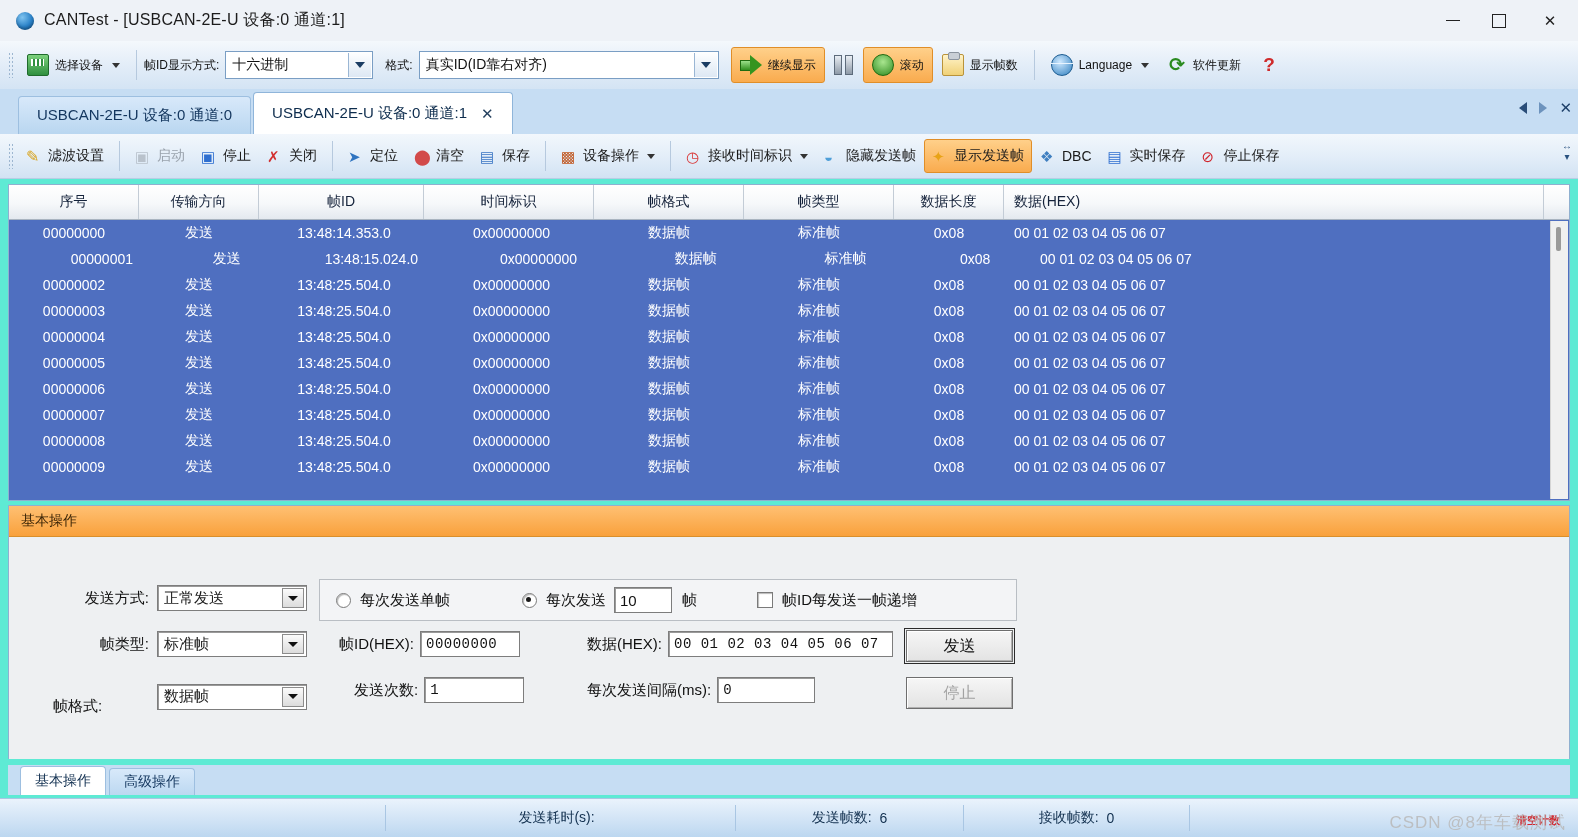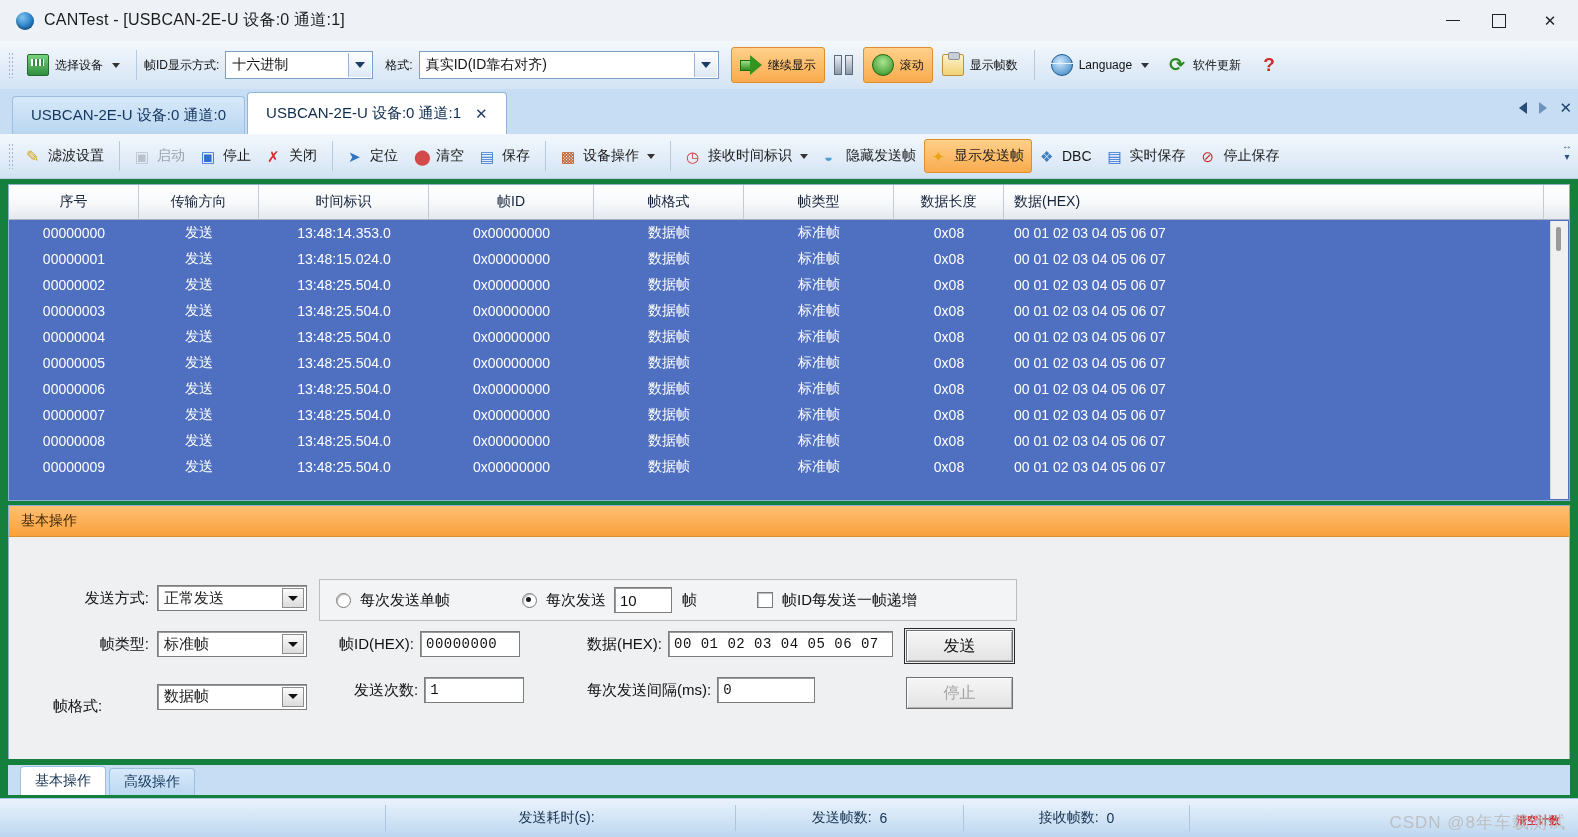--- a/index.html
+++ b/index.html
@@ -2,21 +2,21 @@
 <html><head>
 <meta charset="utf-8">
 <style>
   html,body{margin:0;padding:0;}
   body{
     width:1578px;height:837px;overflow:hidden;
     font-family:"Liberation Sans","DejaVu Sans",sans-serif;
     font-size:13px;color:#1a1a1a;background:#ffffff;
     -webkit-font-smoothing:antialiased;
   }
-  .app{position:relative;width:1578px;height:837px;background:#15803d;}
+  .app{position:relative;width:1578px;height:837px;background:#5eead4;}
 
   
   .titlebar{
     position:absolute;left:0;top:0;width:1578px;height:41px;
     background:#eef2f7;display:flex;align-items:center;
     border-bottom:1px solid #cfd8e3;
   }
   .title-ico{width:18px;height:18px;margin-left:16px;margin-right:10px;
     border-radius:50%;
     background:radial-gradient(circle at 35% 30%,#7fc3ef 0%,#2a82c8 55%,#11538f 100%);
@@ -74,21 +74,21 @@
     background:#c9cfd6;border:1px solid #8a939e;border-radius:2px;}
   .ic-globe{background:radial-gradient(circle at 40% 35%,#cfe9ff,#2f7fbf);border-radius:50%;
     border:1px solid #1c5c91;}
   .ic-globe:after{content:"";position:absolute;left:-1px;top:8px;width:22px;height:1px;background:#e8f4ff;}
   .ic-refresh{color:#2a8a1f;font-size:19px;line-height:20px;text-align:center;font-weight:bold;}
   .ic-help{color:#cf2b2b;font-size:19px;line-height:20px;text-align:center;font-weight:bold;}
 
   
   .tabstrip{position:absolute;left:0;top:89px;width:1578px;height:45px;
     background:#c6ddf3;border-bottom:1px solid #9dbfe0;}
-  .tabs{display:flex;align-items:flex-end;height:45px;padding-left:12px;box-sizing:border-box;}
+  .tabs{display:flex;align-items:flex-end;height:45px;padding-left:18px;box-sizing:border-box;}
   .tab{height:37px;display:flex;align-items:center;padding:0 18px;font-size:15px;color:#13365e;
     background:linear-gradient(180deg,#d8e9fa,#b9d6f0);border:1px solid #9dbfe0;border-bottom:none;
     border-radius:4px 4px 0 0;margin-right:2px;white-space:nowrap;}
   .tab.active{background:#ffffff;height:41px;color:#0d2c4d;border-color:#8fb5da;}
   .tab .x{margin-left:14px;font-size:15px;color:#25415f;font-weight:bold;}
   .tabnav{position:absolute;right:6px;top:10px;display:flex;align-items:center;gap:12px;
     color:#1d3f68;font-size:15px;}
   .tri-l{width:0;height:0;border-top:6px solid transparent;border-bottom:6px solid transparent;
     border-right:8px solid #2a4d78;}
   .tri-r{width:0;height:0;border-top:6px solid transparent;border-bottom:6px solid transparent;
@@ -357,40 +357,40 @@
     <div class="t2nav">
       <div>↔</div>
       <div>▾</div>
     </div>
   </div>
 
   <div class="grid">
     <div class="ghead" id="grid-head">
         <div class="gh" style="width: 130px;">序号</div>
         <div class="gh" style="width: 120px;">传输方向</div>
+        <div class="gh" style="width: 165px;">帧ID</div>
         <div class="gh" style="width: 170px;">时间标识</div>
-        <div class="gh" style="width: 165px;">帧ID</div>
         <div class="gh" style="width: 150px;">帧格式</div>
         <div class="gh" style="width: 150px;">帧类型</div>
         <div class="gh" style="width: 110px;">数据长度</div>
         <div class="gh left" style="width: 540px;">数据(HEX)</div>
       </div>
     <div class="gbody" id="grid-body">
         <div class="grow">
           <div class="gc" style="width: 130px;">00000000</div>
           <div class="gc" style="width: 120px;">发送</div>
           <div class="gc" style="width: 170px;">13:48:14.353.0</div>
           <div class="gc" style="width: 165px;">0x00000000</div>
           <div class="gc" style="width: 150px;">数据帧</div>
           <div class="gc" style="width: 150px;">标准帧</div>
           <div class="gc" style="width: 110px;">0x08</div>
           <div class="gc left" style="width: 540px;">00 01 02 03 04 05 06 07</div>
         </div>
         <div class="grow">
-          <div class="gc" style="width: 130px;">00000001</div>
+          <div class="gc" style="width: 130px; margin-left: 28px;">00000001</div>
           <div class="gc" style="width: 120px;">发送</div>
           <div class="gc" style="width: 170px;">13:48:15.024.0</div>
           <div class="gc" style="width: 165px;">0x00000000</div>
           <div class="gc" style="width: 150px;">数据帧</div>
           <div class="gc" style="width: 150px;">标准帧</div>
           <div class="gc" style="width: 110px;">0x08</div>
           <div class="gc left" style="width: 540px;">00 01 02 03 04 05 06 07</div>
         </div>
         <div class="grow">
           <div class="gc" style="width: 130px;">00000002</div>

